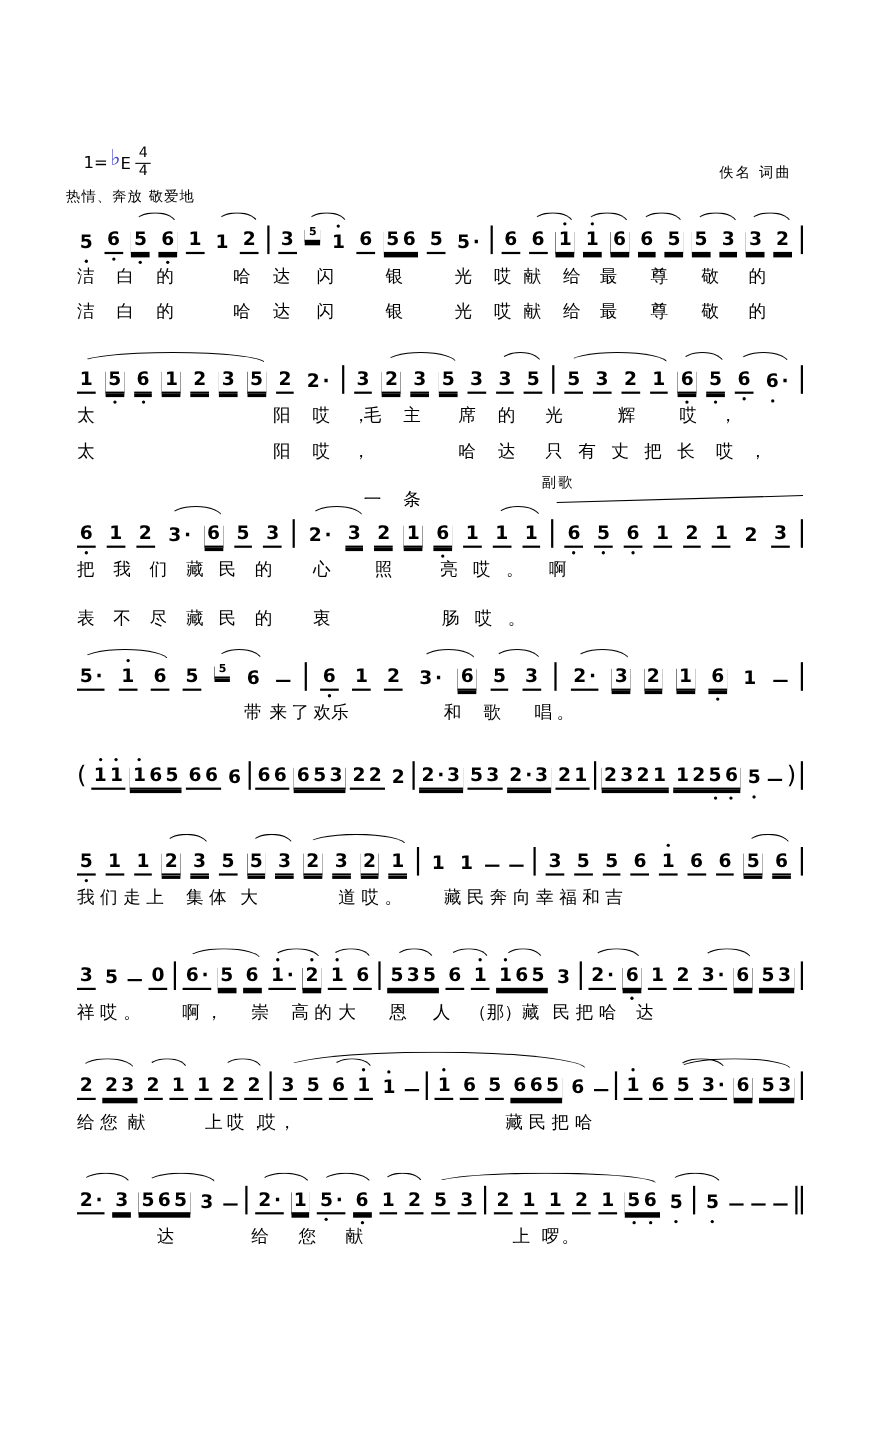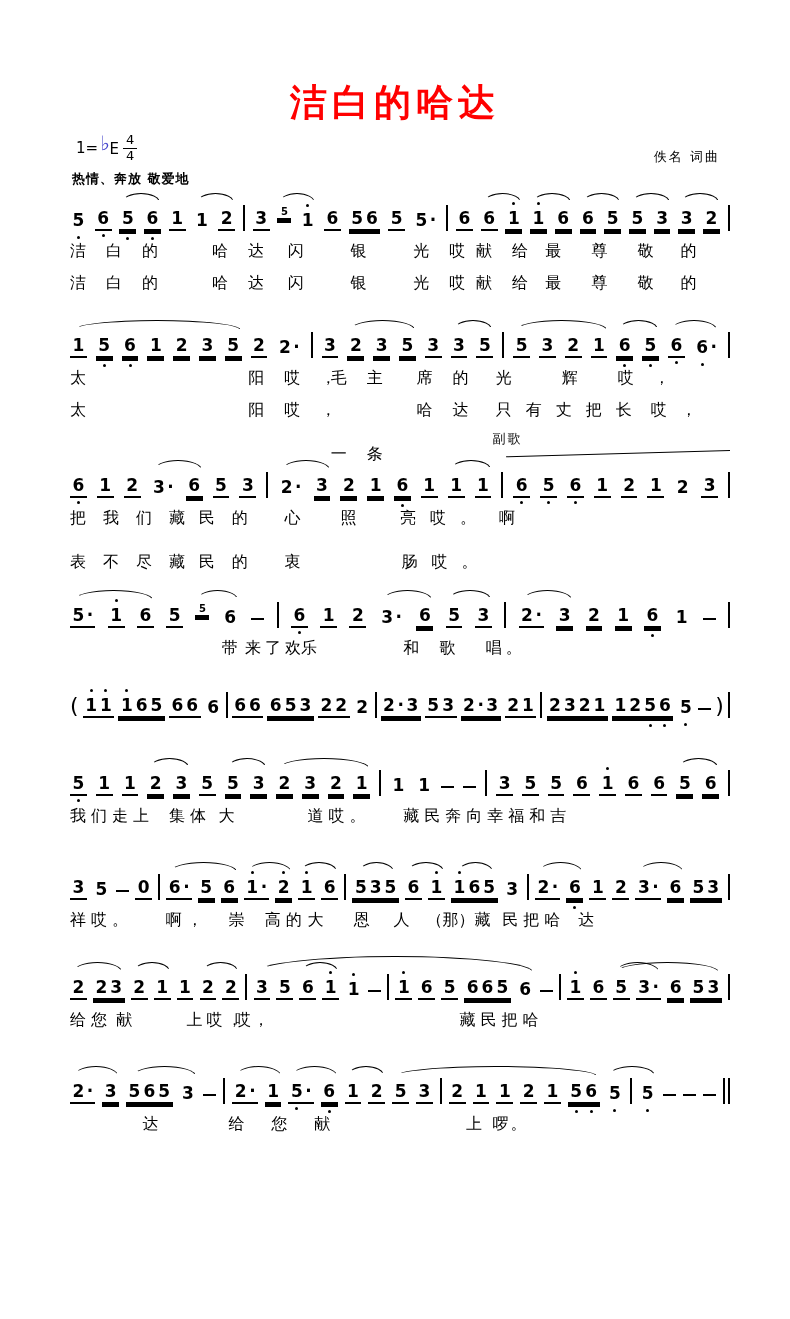--- a/index.html
+++ b/index.html
@@ -8,21 +8,21 @@
   
   #title{position:absolute;top:78px;left:0;width:100%;text-align:center;
          font-family:"Liberation Serif",serif;font-weight:bold;font-size:37px;letter-spacing:5px;}
   #keysig{position:absolute;top:133px;left:76px;display:flex;align-items:center;font-size:15px;}
   #keysig .flat{font-size:20px;line-height:1;margin:-10px 0 0 2px;}
   #keysig .kletter{margin:2px 1px 0 0;}
   .frac{display:inline-flex;flex-direction:column;align-items:center;margin-left:3px;font-size:13px;line-height:1.15;}
   .frac .fn{border-bottom:1px solid #000;padding:0 3px;}
   .frac .fd{padding:0 3px;}
   #credit{position:absolute;top:148px;right:70px;font-size:13px;letter-spacing:2px;}
-  #tempo{position:absolute;top:170px;left:72px;font-size:13px;letter-spacing:1px;font-weight:bold;}
+  #tempo{position:absolute;top:170px;left:60px;font-size:13px;letter-spacing:1px;}
   
   #score{position:absolute;left:0;top:0;width:100%;height:100%;}
   .mline{position:absolute;left:70px;width:660px;}
   .nrow{position:relative;display:flex;justify-content:space-between;align-items:flex-end;height:36px;}
   .tk{display:inline-flex;position:relative;font-weight:bold;font-size:17px;line-height:1.25;padding:0 1px;}
   .tk.u1{border-bottom:2px solid #000;}
   .tk.u2{border-bottom:2px solid #000;box-shadow:0 3px 0 0 #000;}
   .ch{position:relative;padding:0 1.5px;}
   .ch.aug{padding:0 1px;}
   .da,.db{position:absolute;left:50%;margin-left:-1.5px;width:3px;height:3px;border-radius:50%;background:#000;}
@@ -41,21 +41,20 @@
             transform:rotate(-1.6deg);transform-origin:100% 0;}
   .lrow{position:absolute;left:0;width:100%;height:22px;}
   .lseg{position:absolute;font-size:16px;white-space:pre;letter-spacing:20px;}
   
   #footer{position:absolute;top:1145px;left:0;width:100%;text-align:center;font-size:14px;}
 </style>
 </head>
 <body>
 
 <div id="page">
-  <div id="title" style="color: rgb(255, 0, 0);">洁白的哈达</div>
   <div id="keysig">
     <span>1=</span>
       <span class="flat" style="color: rgb(68, 68, 204);">♭</span>
       <span class="kletter">E</span>
     <span class="frac">
       <span class="fn">4</span>
       <span class="fd">4</span>
     </span>
   </div>
   <div id="credit">佚名 词曲</div>

